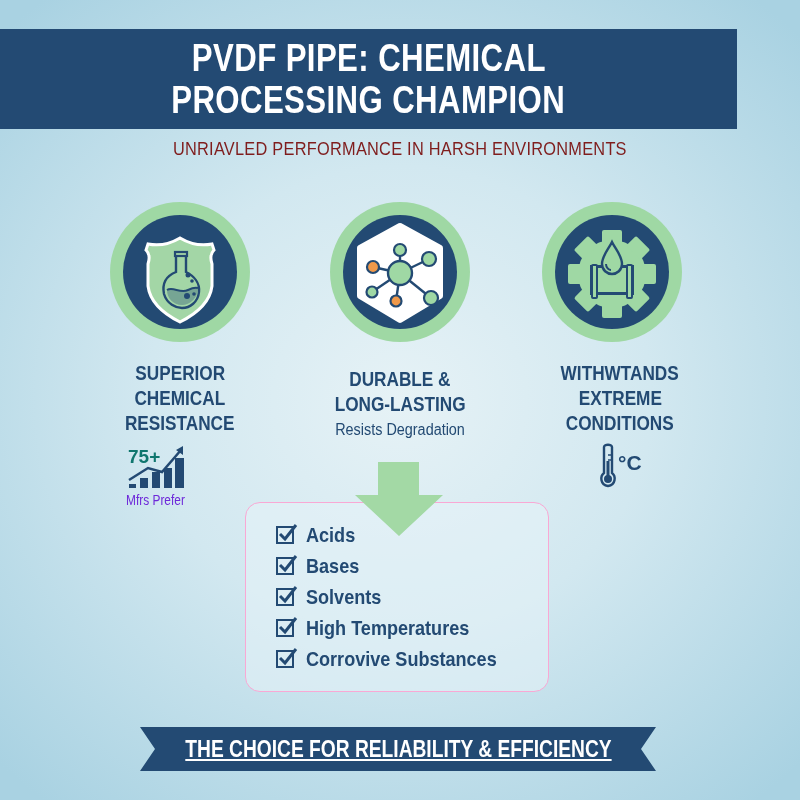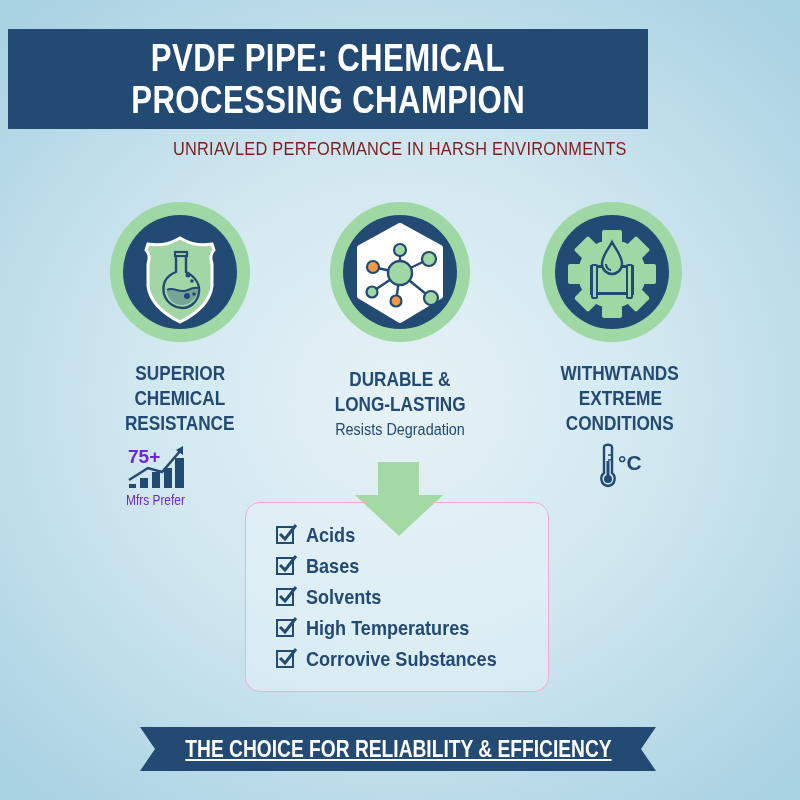--- a/index.html
+++ b/index.html
@@ -3,23 +3,23 @@
 <meta charset="utf-8">
 <style>
   html, body { margin:0; padding:0; }
   body {
     width:800px; height:800px; overflow:hidden; position:relative;
     background: radial-gradient(ellipse 560px 520px at 400px 400px, #e6f2f6 0%, #d2e8f0 45%, #a9d2e2 100%);
     font-family: "Liberation Sans", sans-serif;
     color:#234a73;
   }
   .header-band {
-    position:absolute; left:0; top:29px; width:640px; height:100px;
+    position:absolute; left:0; top:29px; width:737px; height:100px;
     background:#234a73;
-    display:flex; flex-direction:column; align-items:center; justify-content:center;margin-left:8px;
+    display:flex; flex-direction:column; align-items:center; justify-content:center;
   }
   .title-line {
     color:#ffffff; font-weight:bold; font-size:38px; line-height:42px;
     letter-spacing:0.5px; transform:scaleX(0.82); white-space:nowrap;
   }
   .subtitle {
     position:absolute; left:0; top:138px; width:800px; text-align:center;
     font-size:19px; color:#7f1d1d; letter-spacing:0.3px;
   }
   .subtitle span { display:inline-block; transform:scaleX(0.86); }
@@ -38,21 +38,21 @@
   }
   .feature-title span { display:inline-block; transform:scaleX(0.86); white-space:nowrap; }
   .feature-sub {
     position:absolute; text-align:center; font-size:16px; color:#234a73;
   }
   .feature-sub span { display:inline-block; transform:scaleX(0.9); white-space:nowrap; }
   .stat {
     position:absolute; left:126px; top:442px; width:70px; height:70px;
   }
   .stat-num {
-    position:absolute; left:2px; top:4px; font-size:19px; font-weight:bold; color:#6d28d9;
+    position:absolute; left:2px; top:4px; font-size:19px; font-weight:bold; color:#0f766e;
   }
   .stat-label {
     position:absolute; left:0px; top:50px; font-size:14px; font-weight:normal; color:#6d28d9; white-space:nowrap;
   }
   .stat-label span { display:inline-block; transform:scaleX(0.85); transform-origin:left; }
   .temp {
     position:absolute; left:598px; top:443px; width:50px; height:46px;
   }
   .temp-unit {
     position:absolute; left:20px; top:8px; font-size:21px; font-weight:bold; color:#234a73;

